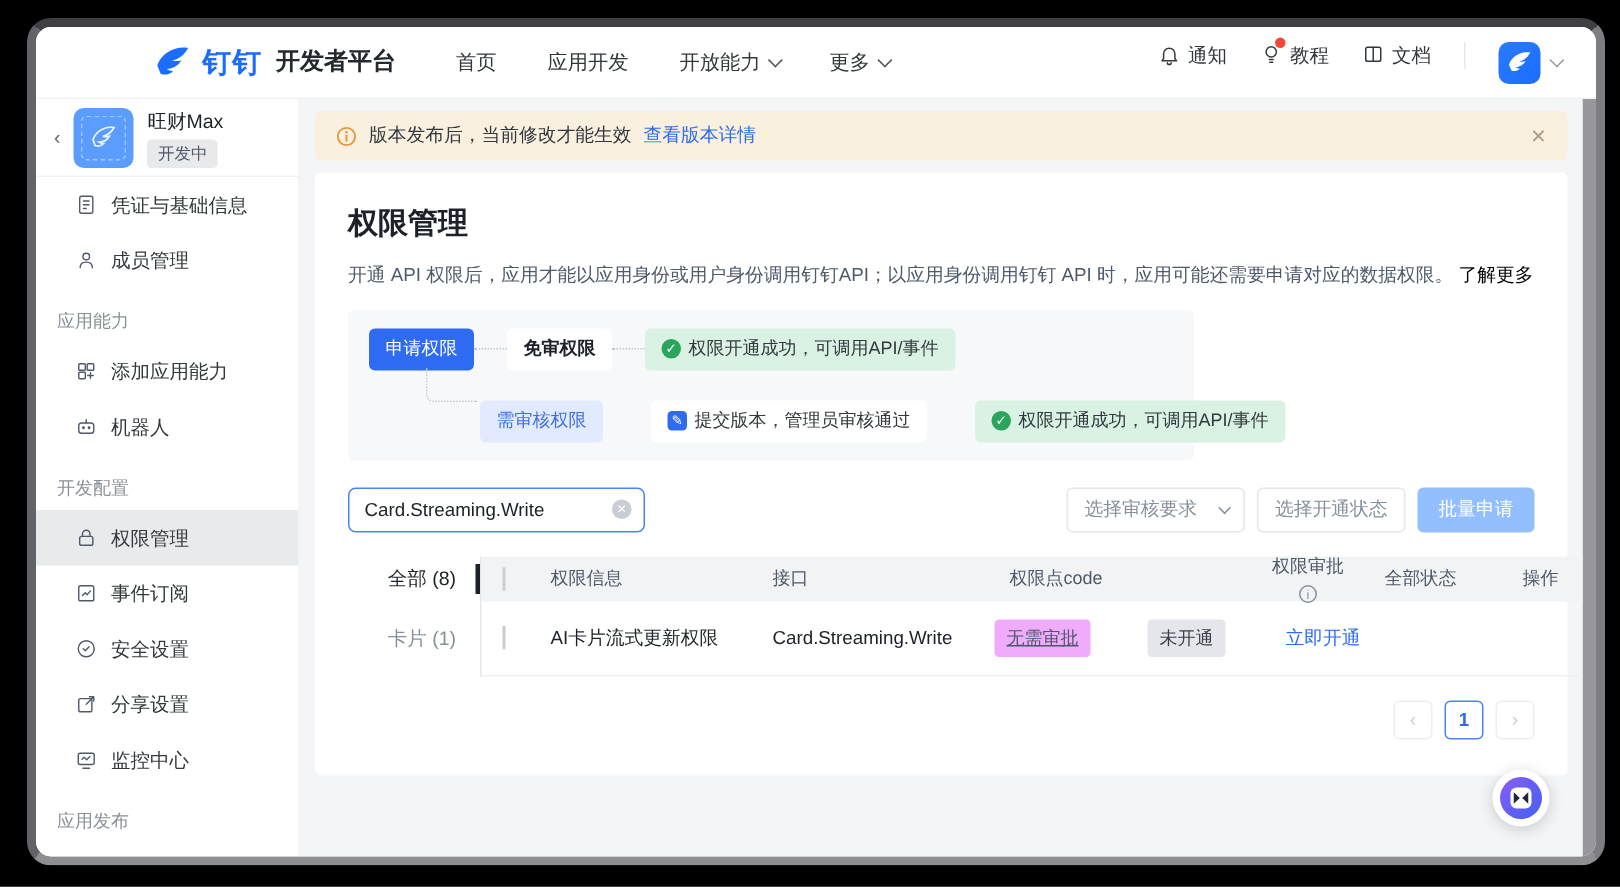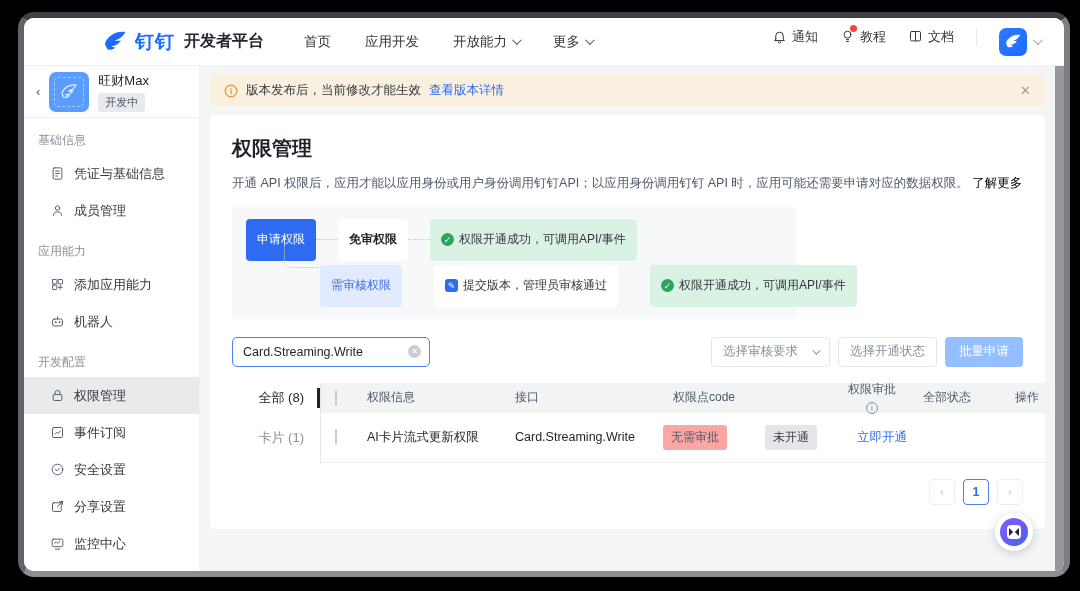--- a/index.html
+++ b/index.html
@@ -51,22 +51,22 @@
   .banner-text { font-size:12.5px; color:#33383e; }
   .banner-link { font-size:12.5px; color:#2e6bf2; cursor:pointer; }
   .banner-close { margin-left:auto; color:#a89b87; font-size:13px; cursor:pointer; }
   .card { margin-top:8px; background:#fff; border-radius:4px; padding:20px 22px 24px; }
   .page-title { font-size:20px; font-weight:600; color:#1d2129; }
   .page-desc { margin-top:12px; font-size:12.5px; color:#4e5969; line-height:1.5; }
   .link { color:#000000; cursor:pointer; }
   
   .flow { margin-top:14px; background:#f7f8fa; border-radius:4px; padding:12px 14px; width:564px; position:relative; font-size:12px; }
   .flow-row { display:flex; align-items:center; }
-  .flow-row2 { margin-top:4px; margin-left:74px;gap:16px; }
-  .fbox { height:42px; display:flex; align-items:center; gap:5px; padding:0 11px; border-radius:4px; white-space:nowrap; }
+  .flow-row2 { margin-top:20px; margin-left:74px;gap:16px; }
+  .fbox { height:28px; display:flex; align-items:center; gap:5px; padding:0 11px; border-radius:4px; white-space:nowrap; }
   .f-apply { background:#2e6bf2; color:#fff; cursor:pointer; }
   .f-white { background:#fff; color:#1d2129; font-weight:bold; }
   .f-white2 { background:#fff; color:#33383e; font-weight:normal; }
   .f-blue { background:#e1eaff; color:#4070e0; }
   .f-green { background:#d9f2e3; color:#33383e; }
   .dot-h { width:22px; border-top:1px dotted #c2c7cf; }
   .l-conn { position:absolute; left:52px; top:38px; width:34px; height:23px; border-left:1px dotted #c2c7cf; border-bottom:1px dotted #c2c7cf; border-bottom-left-radius:5px; }
   .check-ic { width:13px; height:13px; border-radius:50%; background:#2ba45d; color:#fff; font-size:9px; display:flex; align-items:center; justify-content:center; flex:none; }
   .doc-ic { width:13px; height:13px; border-radius:3px; background:#2e6bf2; color:#fff; font-size:9px; display:flex; align-items:center; justify-content:center; flex:none; }
   
@@ -94,21 +94,21 @@
   .col-3 { width:148px; }
   .col-4 { width:102px;flex-direction:column; }
   .col-5 { width:92px; }
   .col-6 { width:58px; }
   .cb { width:14px; height:14px; border:1px solid #c9cdd4; border-radius:2.5px; background:#fff; cursor:pointer; }
   .th-flex { display:flex; align-items:center; gap:4px; }
   .i-ic { width:12px; height:12px; border-radius:50%; border:1px solid #86909c; color:#86909c; font-size:8.5px; display:flex; align-items:center; justify-content:center; font-style:normal; }
   .api-cell { display:flex; align-items:center; gap:5px; }
   .api-ic { width:12px; height:12px; border-radius:2.5px; background:#3d7bf5; color:#fff; font-size:8px; display:flex; align-items:center; justify-content:center; cursor:pointer; }
   .tag { display:inline-block; padding:4px 8px; border-radius:3px; font-size:12px; color:#4e5969; }
-  .tag-review { background:#fca5a5; }
+  .tag-review { background:#f0abfc;text-decoration:underline; }
   .tag-status { background:#e5e6eb; color:#3a3f46; }
   .action-link { color:#2e6bf2; font-size:12.5px; cursor:pointer; }
   
   .pager { display:flex; justify-content:flex-end; gap:8px; margin-top:16px; }
   .page-btn { width:26px; height:26px; border:1px solid #ebedf0; border-radius:4px; background:#fff; display:flex; align-items:center; justify-content:center; font-size:13px; color:#c9cdd4; cursor:pointer; }
   .page-btn.current { border-color:#4c82f7; color:#2e6bf2; font-weight:bold; font-size:12.5px; }
   
   .float-btn { position:absolute; right:22px; bottom:20px; width:38px; height:38px; border-radius:50%; background:#fff; box-shadow:0 2px 10px rgba(0,0,0,.18); display:flex; align-items:center; justify-content:center; cursor:pointer; }
   .float-inner { width:28px; height:28px; border-radius:50%; background:linear-gradient(135deg,#8a5cf6,#4161f1); display:flex; align-items:center; justify-content:center; }
   .float-glyph { width:14px; height:14px; border-radius:4px; background:#fff; display:flex; align-items:center; justify-content:center; }
@@ -187,21 +187,20 @@
           <svg class="wing" viewBox="0 0 24 24">
               <path fill="none" stroke="currentColor" stroke-width="1.4" d="M3.6 13.3C5.9 6.3 13.6 2.5 20.4 3.6c-1.8 3.6-5.1 6.2-8.9 7.1 1.6.3 3.4.3 5.1-.1-1.5 2.8-4.7 4.6-8 4.7 1 .6 2.2 1.1 3.4 1.2-1.7 1.8-4.5 2.4-6.7 1.5l-1.7-4.7z"></path>
             </svg>
         </span>
         <span class="app-meta">
           <span class="app-name">旺财Max</span>
           <span class="app-status">开发中</span>
         </span>
       </div>
 
-      <div class="sec-title">基础信息</div>
       <div class="side-item">
         <svg viewBox="0 0 24 24">
             <rect x="5" y="3" width="14" height="18" rx="2"></rect>
             <path d="M9 8h6M9 12h6M9 16h3"></path>
           </svg>
         <span>凭证与基础信息</span>
       </div>
       <div class="side-item">
         <svg viewBox="0 0 24 24">
             <circle cx="12" cy="8" r="3.5"></circle>

